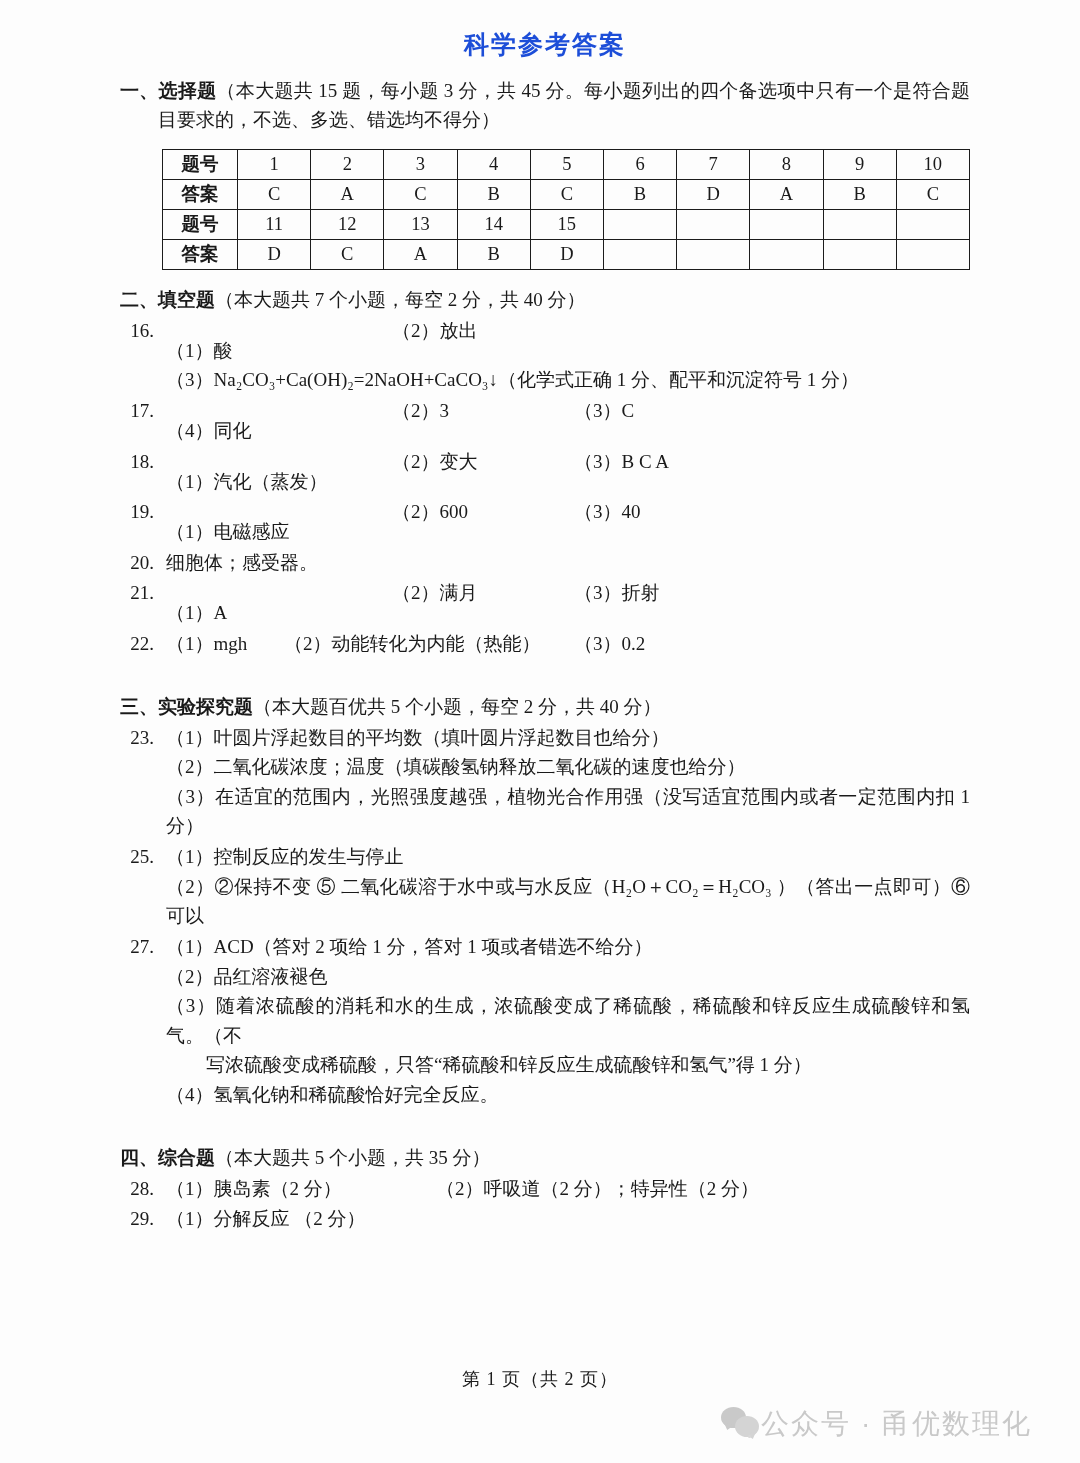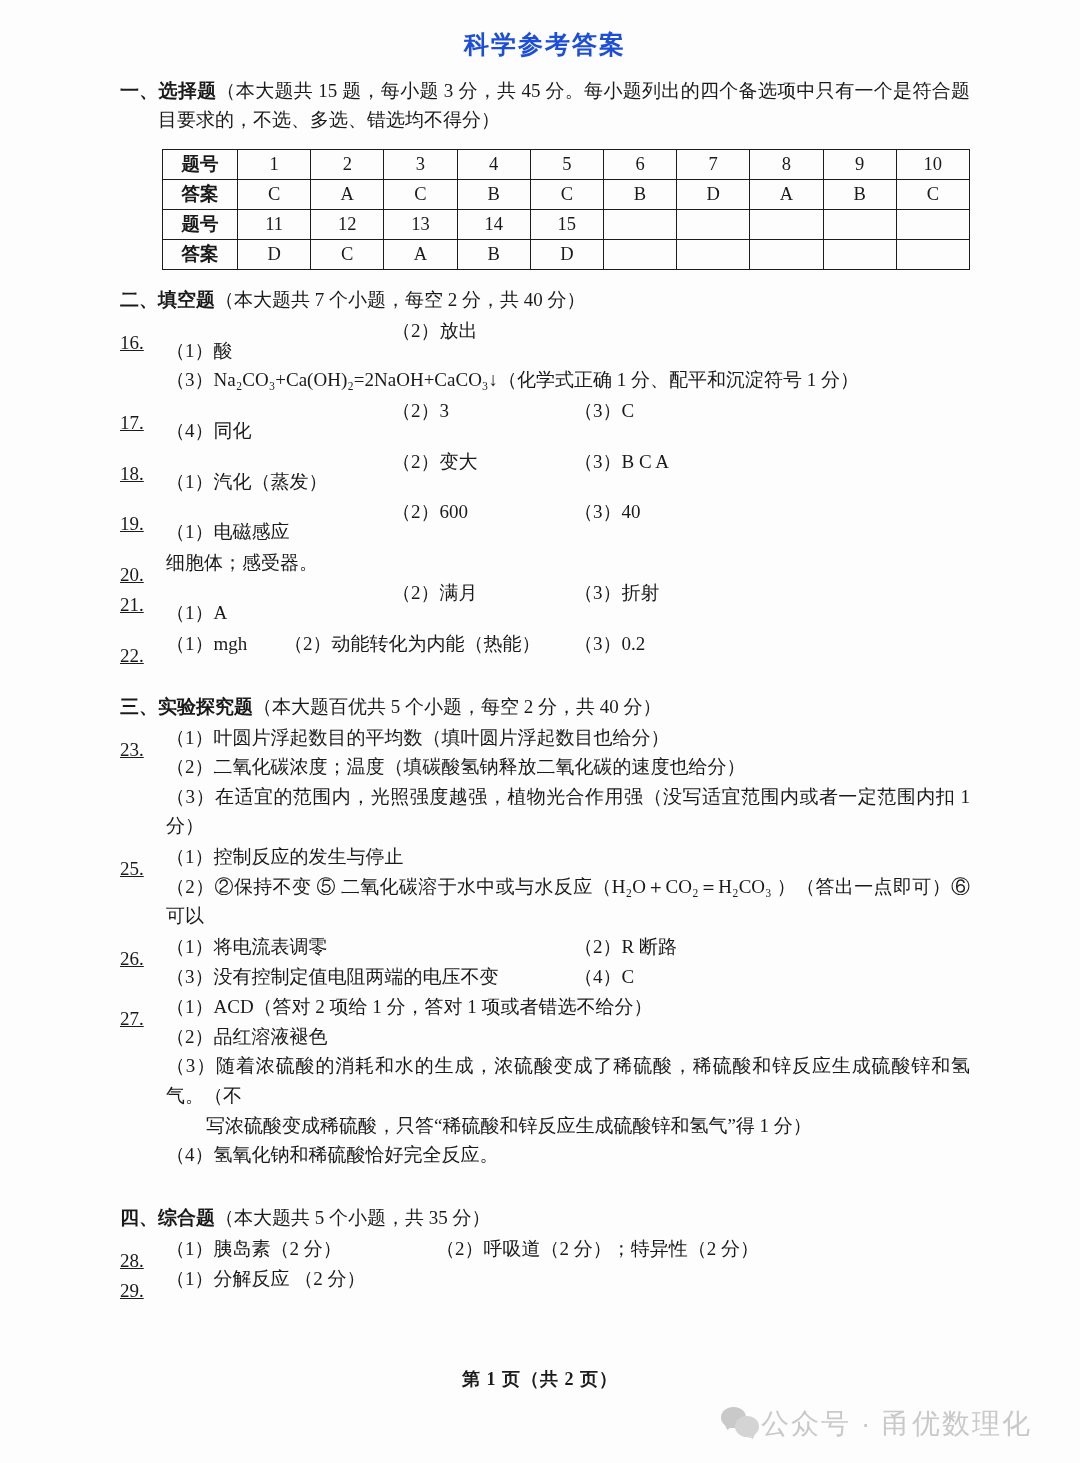--- a/index.html
+++ b/index.html
@@ -90,24 +90,23 @@
     font-size: 19px;
     line-height: 1.56;
     margin-top: 1px;
     position: relative;
     padding-left: 46px;
     text-align: justify;
   }
   .item .num {
     position: absolute;
     left: 0;
-    top: 12px;
+    top: 0;
     width: 44px;
-    text-align: left;
-    text-decoration: underline;
+    text-align: center;
   }
   .item .cont {
     display: block;
   }
   .cols {
     display: flex;
   }
   .col1 { width: 226px; flex: 0 0 226px; margin-top: 20px; }
   .col2 { width: 182px; flex: 0 0 182px; }
   .col3 { flex: 1 1 auto; }
@@ -119,21 +118,21 @@
   .gap-md { height: 18px; }
 
   
   .footer {
     position: absolute;
     left: 0;
     right: 0;
     top: 1367px;
     text-align: center;
     font-size: 18px;
-    font-weight: bold;
+    font-weight: normal;
     letter-spacing: 1px;
     color: #1c1c1c;
   }
   
   .watermark {
     position: absolute;
     right: 48px;
     top: 1405px;
     display: flex;
     align-items: center;
@@ -325,33 +324,20 @@
 
 
     <div class="item">
       <span class="num">25.</span>
       <span class="cont">
         <span class="sub-line">（1）控制反应的发生与停止</span>
         <span class="sub-line">（2）②保持不变 ⑤ 二氧化碳溶于水中或与水反应（H₂O＋CO₂＝H₂CO₃ ）（答出一点即可）⑥可以</span>
       </span>
     </div>
 
-    <div class="item">
-      <span class="num">26.</span>
-      <span class="cont">
-        <span class="cols">
-          <span style="flex:0 0 408px">（1）将电流表调零</span>
-          <span class="col3">（2）R 断路</span>
-        </span>
-        <span class="cols">
-          <span style="flex:0 0 408px">（3）没有控制定值电阻两端的电压不变</span>
-          <span class="col3">（4）C</span>
-        </span>
-      </span>
-    </div>
 
     <div class="item">
       <span class="num">27.</span>
       <span class="cont">
         <span class="sub-line">（1）ACD（答对 2 项给 1 分，答对 1 项或者错选不给分）</span>
         <span class="sub-line">（2）品红溶液褪色</span>
         <span class="sub-line">（3）随着浓硫酸的消耗和水的生成，浓硫酸变成了稀硫酸，稀硫酸和锌反应生成硫酸锌和氢气。（不</span>
         <span class="sub-line indent2">写浓硫酸变成稀硫酸，只答“稀硫酸和锌反应生成硫酸锌和氢气”得 1 分）</span>
         <span class="sub-line">（4）氢氧化钠和稀硫酸恰好完全反应。</span>
       </span>

